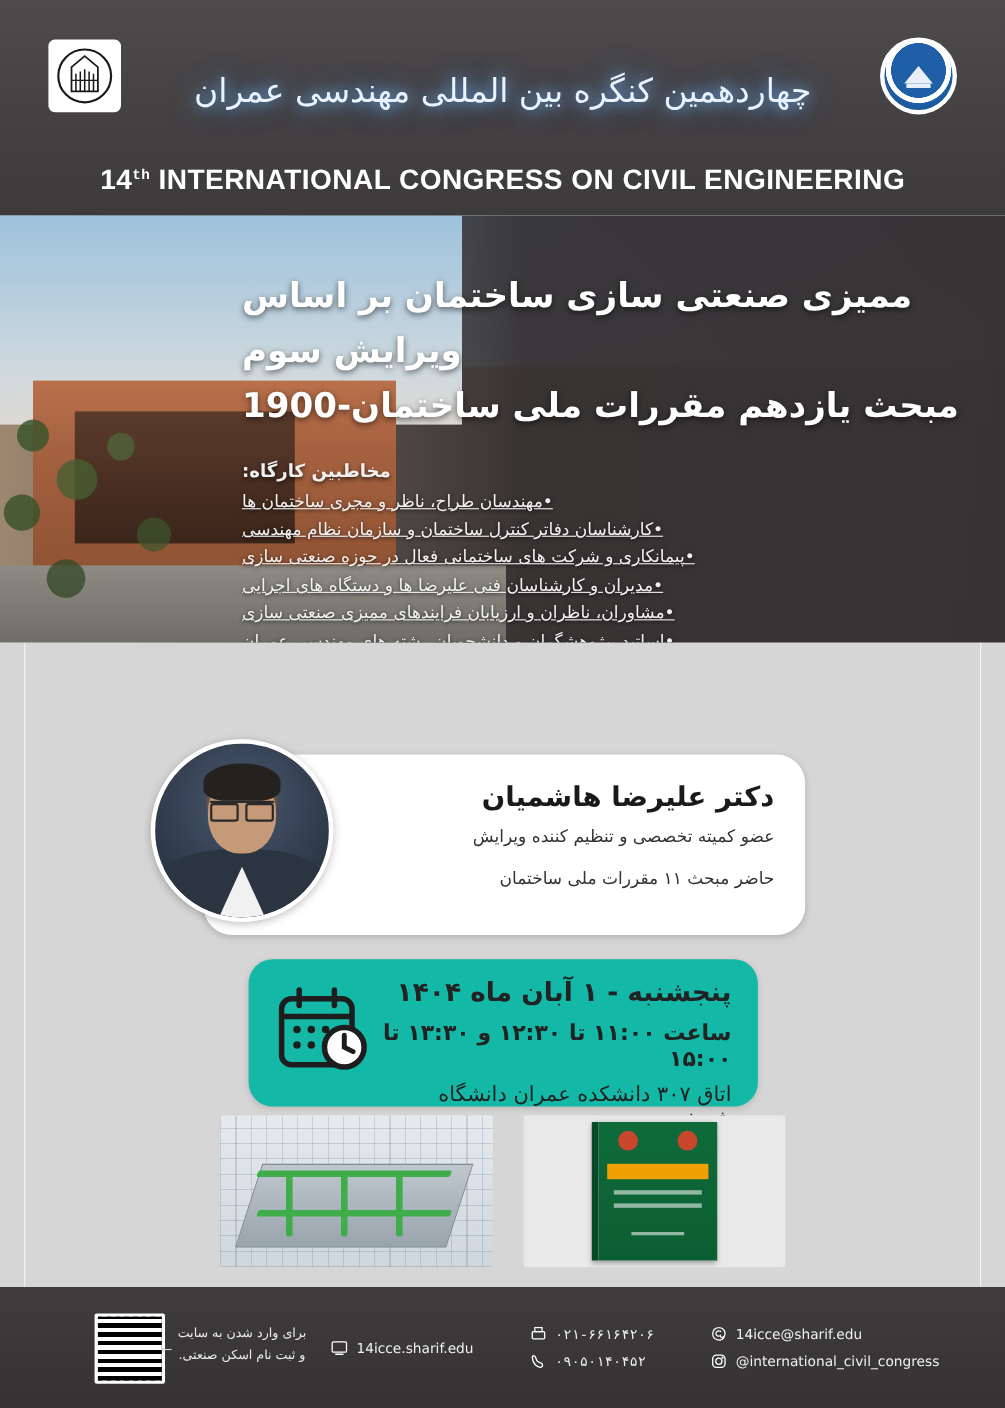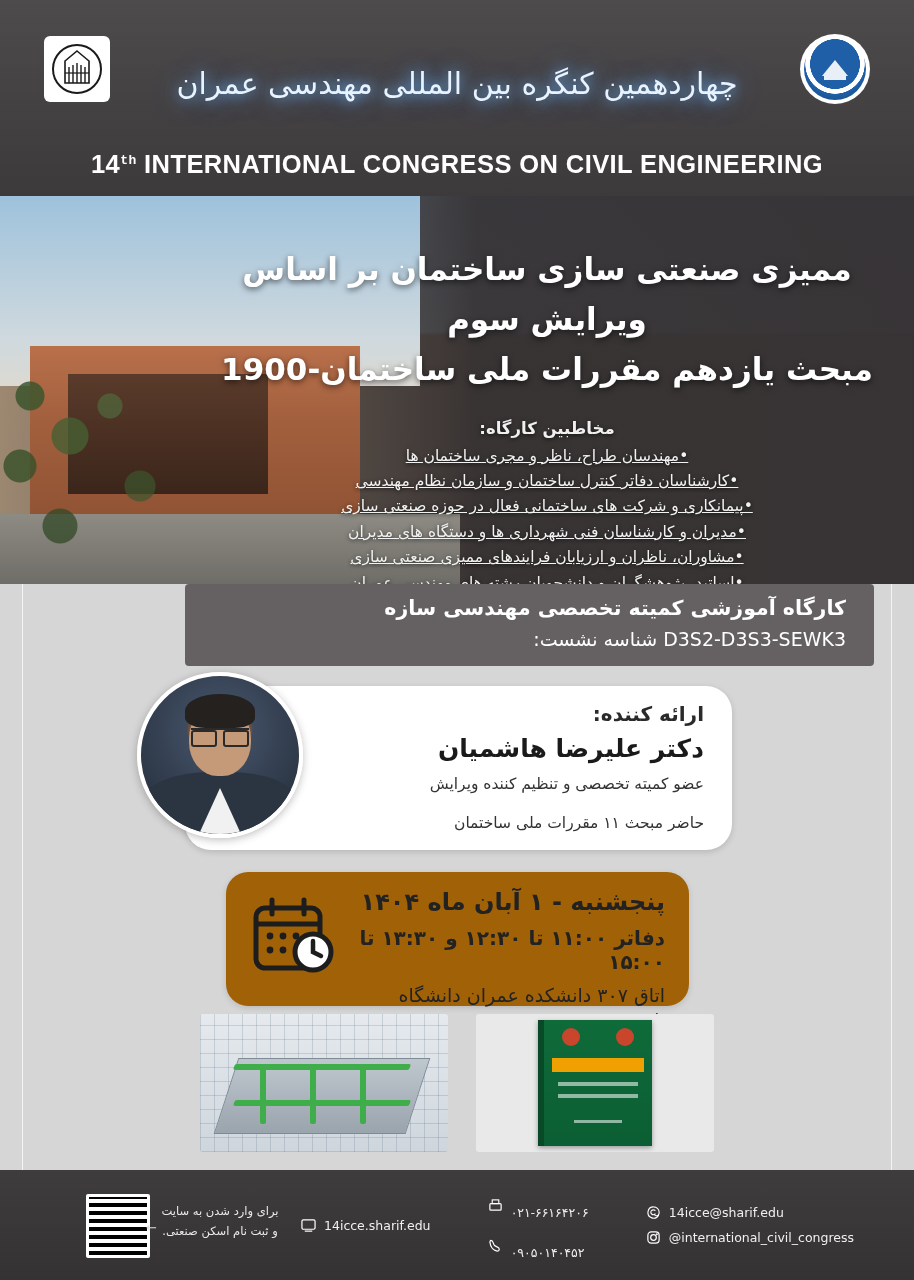--- a/index.html
+++ b/index.html
@@ -96,21 +96,21 @@
     background:
       radial-gradient(circle at 30px 20px,rgba(60,85,45,.85) 0 14px,transparent 15px),
       radial-gradient(circle at 70px 60px,rgba(70,95,50,.8) 0 18px,transparent 19px),
       radial-gradient(circle at 20px 90px,rgba(55,80,40,.8) 0 16px,transparent 17px),
       radial-gradient(circle at 110px 30px,rgba(80,105,60,.7) 0 12px,transparent 13px),
       radial-gradient(circle at 140px 110px,rgba(60,85,45,.7) 0 15px,transparent 16px),
       radial-gradient(circle at 60px 150px,rgba(50,72,38,.75) 0 17px,transparent 18px);
   }
   .hero-content{
     position:absolute;right:40px;left:220px;top:48px;
-    direction:rtl;text-align:center;color:#fff;
+    direction:rtl;text-align:left;color:#fff;
   }
   .hero-h1{
     font-size:31px;font-weight:bold;line-height:1.62;
     text-shadow:0 2px 6px rgba(0,0,0,.6);
   }
   .aud-title{
     margin-top:24px;font-size:16.5px;color:#f0f0f0;font-weight:bold;
     text-shadow:0 1px 4px rgba(0,0,0,.7);
   }
   .aud-list{margin:6px 0 0 0;padding:0;list-style:none;}
@@ -181,21 +181,21 @@
   }
   .avatar .shirt{
     position:absolute;left:50%;bottom:0;transform:translateX(-50%);
     width:42px;height:46px;background:#f1f1f1;
     clip-path:polygon(50% 0,100% 100%,0 100%);
   }
 
   
   .datecard{
     position:absolute;left:226px;right:225px;top:872px;height:134px;
-    background:#a16207;border-radius:22px;
+    background:#14b8a6;border-radius:22px;
     box-shadow:0 2px 6px rgba(0,0,0,.13);
     direction:rtl;
   }
   .date-text{position:absolute;right:24px;top:16px;left:120px;text-align:right;color:#222;}
   .d1{font-size:24px;font-weight:bold;}
   .d2{font-size:20px;font-weight:bold;margin-top:10px;}
   .d3{font-size:19px;margin-top:10px;}
   .cal-icon{
     position:absolute;left:24px;top:22px;width:86px;height:86px;
   }
@@ -267,21 +267,21 @@
     position:absolute;right:60px;left:300px;top:20px;height:70px;
     display:flex;align-items:center;justify-content:space-between;direction:ltr;
   }
   .c-col{display:flex;flex-direction:column;gap:8px;}
   .c-row{display:flex;align-items:center;gap:7px;font-size:12.5px;color:#f0f0f0;direction:ltr;}
   .c-ico{
     width:17px;height:17px;flex:0 0 17px;
     display:flex;align-items:center;justify-content:center;
     color:#fff;font-size:12px;
   }
-  .fa-num{font-family:Liberation Serif, serif;margin-top:16px;}
+  .fa-num{font-family:Liberation Mono, monospace;}
 </style>
 </head>
 <body>
 
 <div class="poster">
 
   <div class="frame-v" style="left:22px;"></div>
   <div class="frame-v" style="right:22px;"></div>
   <div class="frame-h" style="top:20px;"></div>
   <div class="frame-h" style="bottom:18px;"></div>
@@ -318,55 +318,47 @@
 
     <div class="hero-content">
       <div class="hero-h1">ممیزی صنعتی سازی ساختمان بر اساس ویرایش سوم</div>
       <div class="hero-h1">مبحث یازدهم مقررات ملی ساختمان-1900</div>
 
       <div class="aud-title">مخاطبین کارگاه:</div>
       <ul class="aud-list">
         <li>•مهندسان طراح، ناظر و مجری ساختمان ها</li>
         <li>•کارشناسان دفاتر کنترل ساختمان و سازمان نظام مهندسی</li>
         <li>•پیمانکاری و شرکت های ساختمانی فعال در حوزه صنعتی سازی</li>
-        <li>•مدیران و کارشناسان فنی شهرداری ها و دستگاه های مدیران</li>
+        <li>•مدیران و کارشناسان فنی علیرضا ها و دستگاه های اجرایی</li>
         <li>•مشاوران، ناظران و ارزیابان فرایندهای ممیزی صنعتی سازی</li>
         <li>•اساتید، پژوهشگران و دانشجویان رشته های مهندسی عمران</li>
       </ul>
     </div>
   </div>
 
-  <div class="workshop">
-    <div class="w1">کارگاه آموزشی کمیته تخصصی مهندسی سازه</div>
-    <div class="w2">
-      <span class="code">D3S2-D3S3-SEWK3</span>
-      <span>شناسه نشست:</span>
-    </div>
-  </div>
 
   <div class="presenter">
     <div class="presenter-text">
-      <div class="p-role">ارائه کننده:</div>
       <div class="p-name">دکتر علیرضا هاشمیان</div>
       <div class="p-desc">عضو کمیته تخصصی و تنظیم کننده ویرایش</div>
       <div class="p-desc" style="margin-top:12px">حاضر مبحث ۱۱ مقررات ملی ساختمان</div>
     </div>
     <div class="avatar">
       <div class="suit"></div>
       <div class="shirt"></div>
       <div class="face"></div>
       <div class="hair"></div>
       <div class="glasses"></div>
     </div>
   </div>
 
   <div class="datecard">
     <div class="date-text">
       <div class="d1">پنجشنبه - ۱ آبان ماه ۱۴۰۴</div>
-      <div class="d2">دفاتر ۱۱:۰۰ تا ۱۲:۳۰ و ۱۳:۳۰ تا ۱۵:۰۰</div>
+      <div class="d2">ساعت ۱۱:۰۰ تا ۱۲:۳۰ و ۱۳:۳۰ تا ۱۵:۰۰</div>
       <div class="d3">اتاق ۳۰۷ دانشکده عمران دانشگاه شریف</div>
     </div>
     <div class="cal-icon">
       <svg width="86" height="86" viewBox="0 0 86 86" aria-hidden="true">
         <rect x="6" y="14" width="64" height="60" rx="9" fill="none" stroke="#1d1d1d" stroke-width="5"></rect>
         <line x1="6" y1="30" x2="70" y2="30" stroke="#1d1d1d" stroke-width="5"></line>
         <line x1="22" y1="6" x2="22" y2="20" stroke="#1d1d1d" stroke-width="5" stroke-linecap="round"></line>
         <line x1="54" y1="6" x2="54" y2="20" stroke="#1d1d1d" stroke-width="5" stroke-linecap="round"></line>
         <circle cx="20" cy="42" r="3.4" fill="#1d1d1d"></circle>
         <circle cx="33" cy="42" r="3.4" fill="#1d1d1d"></circle>

